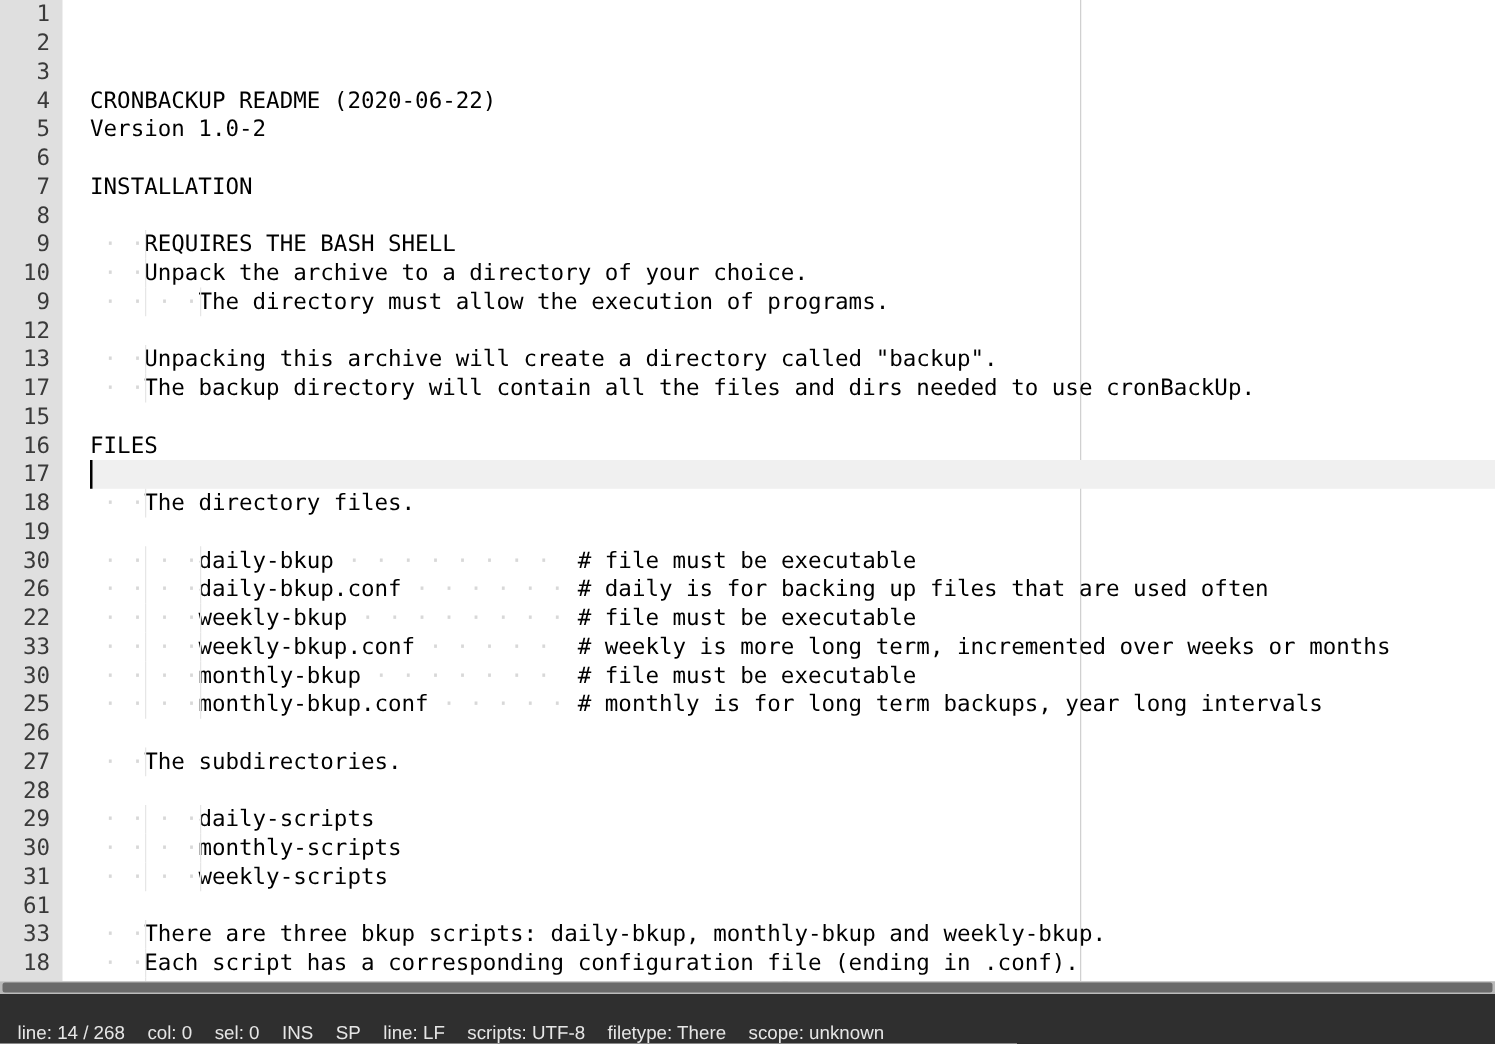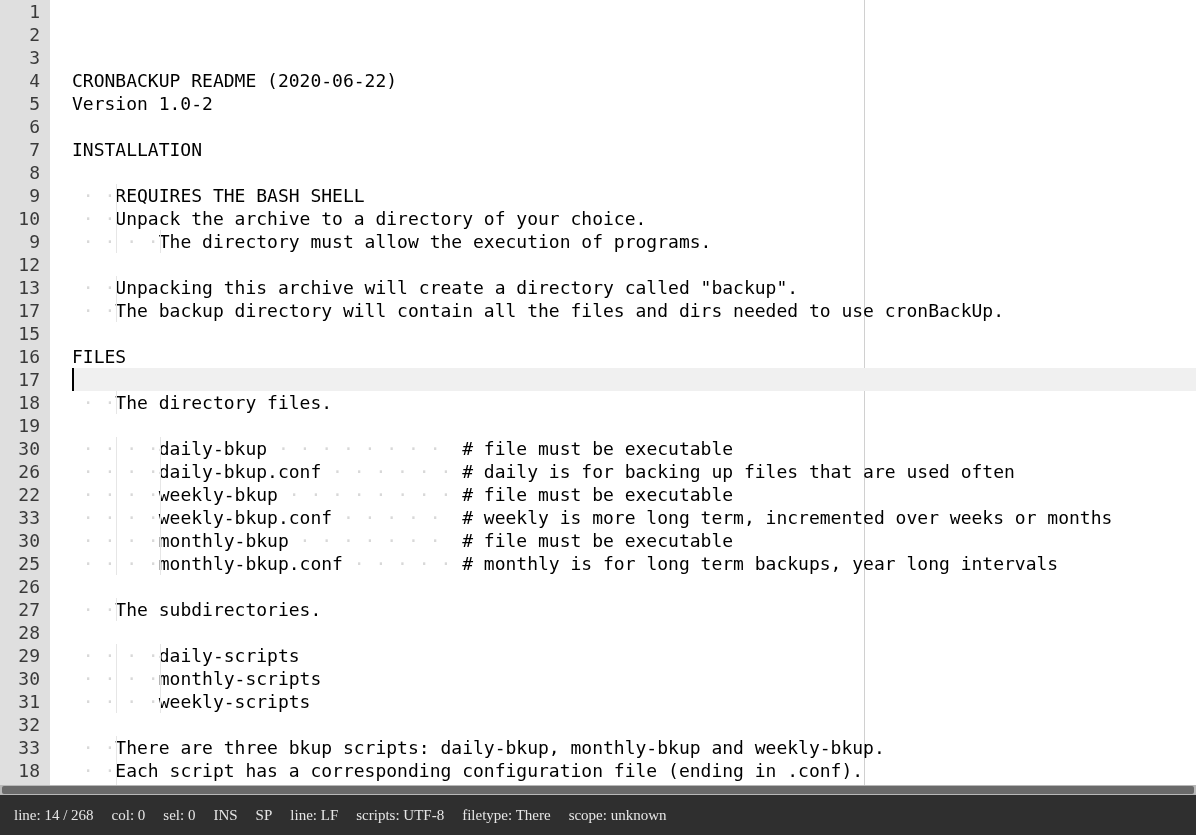--- a/index.html
+++ b/index.html
@@ -86,25 +86,25 @@
     left: 2px;
     right: 2px;
     top: 1px;
     height: 8px;
     background: #6a6a6a;
     border-radius: 2px;
   }
   .statusbar {
     background: #2f2f2f;
     color: #e6e6e6;
-    font-family: Liberation Serif, serif;
+    font-family: Liberation Sans, sans-serif;
     font-size: 15px;
     height: 40px;
     display: flex;
-    align-items: center;
+    align-items: flex-end;
     padding: 0 14px;
     gap: 18px;
   }
   .statusbar .seg { white-space: nowrap; }
 </style>
 </head>
 <body>
 
 <div class="editor">
   <div class="editor-body">
@@ -133,21 +133,21 @@
         <div class="gline">22</div>
         <div class="gline">33</div>
         <div class="gline">30</div>
         <div class="gline">25</div>
         <div class="gline">26</div>
         <div class="gline">27</div>
         <div class="gline">28</div>
         <div class="gline">29</div>
         <div class="gline">30</div>
         <div class="gline">31</div>
-        <div class="gline">32</div>
+        <div class="gline">61</div>
         <div class="gline">33</div>
         <div class="gline">18</div>
       </div>
     <div class="content" id="content">
       <div class="right-margin" id="rmargin" style="left: 814px;"></div>
     <div class="line">CRONBACKUP README (2020-06-22)</div><div class="line">Version 1.0-2</div><div class="line"></div><div class="line">INSTALLATION</div><div class="line"></div><div class="line"><span class="ws"> · ·</span>REQUIRES THE BASH SHELL<span class="indent-guide" style="left: 44px;"></span></div><div class="line"><span class="ws"> · ·</span>Unpack the archive to a directory of your choice.<span class="indent-guide" style="left: 44px;"></span></div><div class="line"><span class="ws"> · · · ·</span>The directory must allow the execution of programs.<span class="indent-guide" style="left: 44px;"></span><span class="indent-guide" style="left: 88px;"></span></div><div class="line"></div><div class="line"><span class="ws"> · ·</span>Unpacking this archive will create a directory called "backup".<span class="indent-guide" style="left: 44px;"></span></div><div class="line"><span class="ws"> · ·</span>The backup directory will contain all the files and dirs needed to use cronBackUp.<span class="indent-guide" style="left: 44px;"></span></div><div class="line"></div><div class="line">FILES</div><div class="line curline"><span class="cursor" style="left: 0px;"></span></div><div class="line"><span class="ws"> · ·</span>The directory files.<span class="indent-guide" style="left: 44px;"></span></div><div class="line"></div><div class="line"><span class="ws"> · · · ·</span>daily-bkup<span class="ws"> · · · · · · · ·  </span># file must be executable<span class="indent-guide" style="left: 44px;"></span><span class="indent-guide" style="left: 88px;"></span></div><div class="line"><span class="ws"> · · · ·</span>daily-bkup.conf<span class="ws"> · · · · · · </span># daily is for backing up files that are used often<span class="indent-guide" style="left: 44px;"></span><span class="indent-guide" style="left: 88px;"></span></div><div class="line"><span class="ws"> · · · ·</span>weekly-bkup<span class="ws"> · · · · · · · · </span># file must be executable<span class="indent-guide" style="left: 44px;"></span><span class="indent-guide" style="left: 88px;"></span></div><div class="line"><span class="ws"> · · · ·</span>weekly-bkup.conf<span class="ws"> · · · · ·  </span># weekly is more long term, incremented over weeks or months<span class="indent-guide" style="left: 44px;"></span><span class="indent-guide" style="left: 88px;"></span></div><div class="line"><span class="ws"> · · · ·</span>monthly-bkup<span class="ws"> · · · · · · ·  </span># file must be executable<span class="indent-guide" style="left: 44px;"></span><span class="indent-guide" style="left: 88px;"></span></div><div class="line"><span class="ws"> · · · ·</span>monthly-bkup.conf<span class="ws"> · · · · · </span># monthly is for long term backups, year long intervals<span class="indent-guide" style="left: 44px;"></span><span class="indent-guide" style="left: 88px;"></span></div><div class="line"></div><div class="line"><span class="ws"> · ·</span>The subdirectories.<span class="indent-guide" style="left: 44px;"></span></div><div class="line"></div><div class="line"><span class="ws"> · · · ·</span>daily-scripts<span class="indent-guide" style="left: 44px;"></span><span class="indent-guide" style="left: 88px;"></span></div><div class="line"><span class="ws"> · · · ·</span>monthly-scripts<span class="indent-guide" style="left: 44px;"></span><span class="indent-guide" style="left: 88px;"></span></div><div class="line"><span class="ws"> · · · ·</span>weekly-scripts<span class="indent-guide" style="left: 44px;"></span><span class="indent-guide" style="left: 88px;"></span></div><div class="line"></div><div class="line"><span class="ws"> · ·</span>There are three bkup scripts: daily-bkup, monthly-bkup and weekly-bkup.<span class="indent-guide" style="left: 44px;"></span></div><div class="line"><span class="ws"> · ·</span>Each script has a corresponding configuration file (ending in .conf).<span class="indent-guide" style="left: 44px;"></span></div><div class="line"><span class="ws"> · ·</span>There are three directories for storing personal scripts.<span class="indent-guide" style="left: 44px;"></span></div></div>
   </div>
   <div class="hscroll">
     <div class="hscroll-thumb"></div>
   </div>

